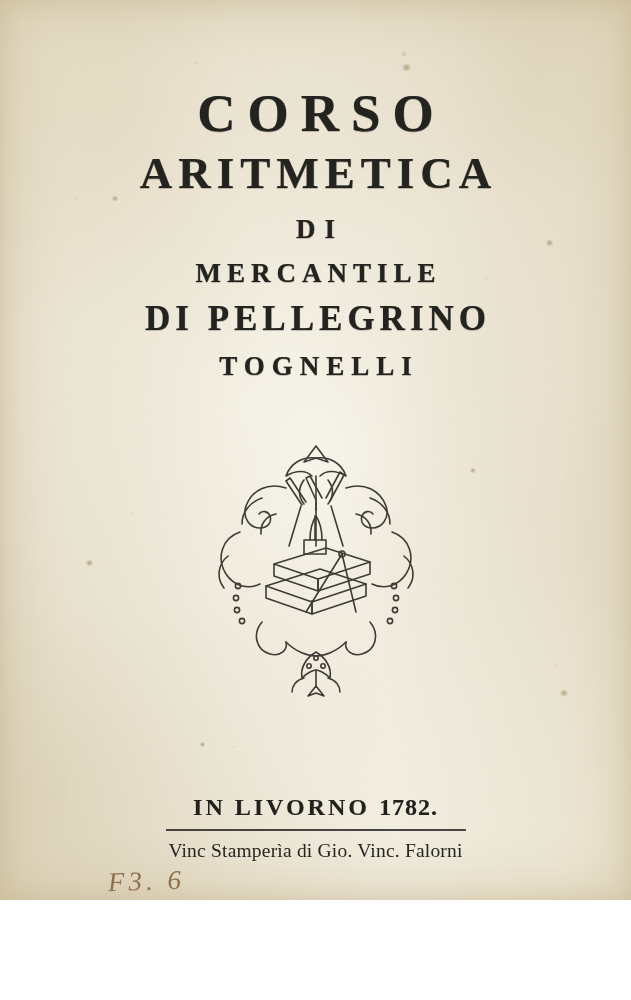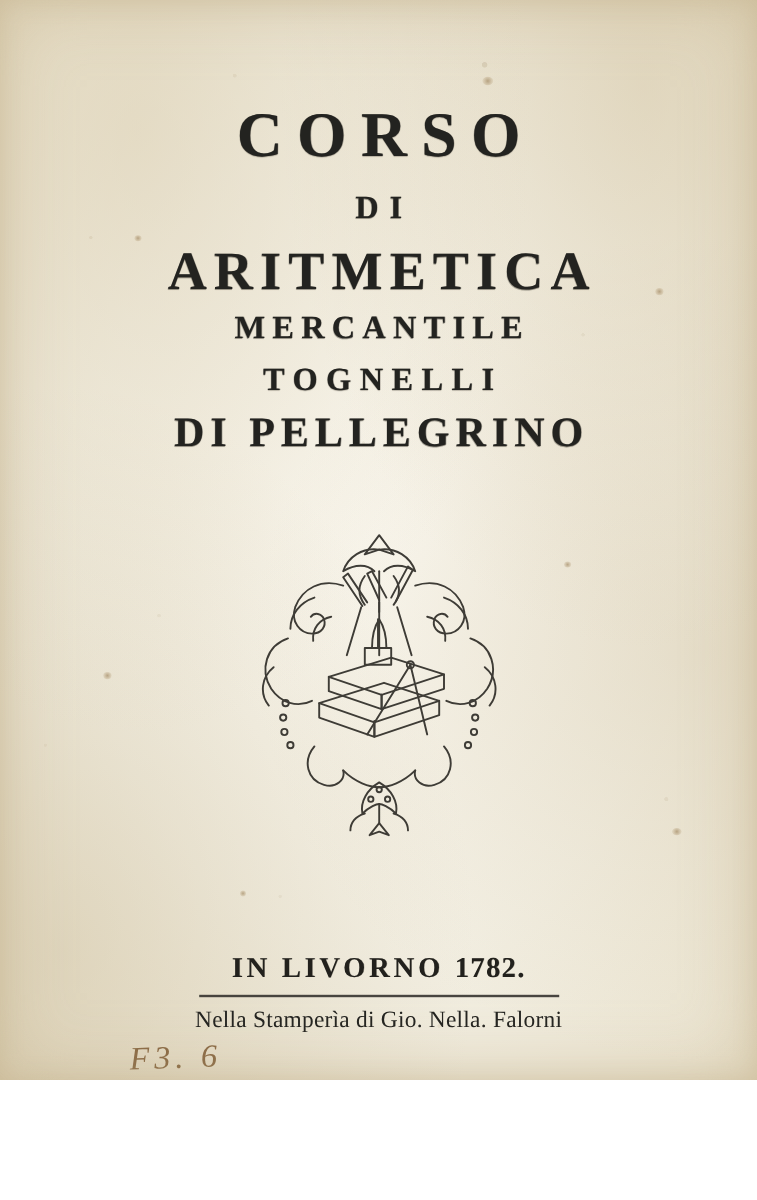--- a/index.html
+++ b/index.html
@@ -201,25 +201,25 @@
   <div class="spot" style="left:470px; top:468px; width:6px; height:5px;"></div>
   <div class="spot" style="left:86px; top:560px; width:7px; height:6px;"></div>
   <div class="spot" style="left:560px; top:690px; width:8px; height:6px;"></div>
   <div class="spot" style="left:200px; top:742px; width:5px; height:5px;"></div>
   <div class="spot" style="left:330px; top:930px; width:7px; height:6px;"></div>
 
   <div id="content">
 
     <div class="title-block">
       <span class="line l-corso">CORSO</span>
+      <span class="line l-aritmetica">ARITMETICA</span>
       <span class="line l-di1">DI</span>
-      <span class="line l-aritmetica">ARITMETICA</span>
       <span class="line l-mercantile">MERCANTILE</span>
+      <span class="line l-pellegrino">DI PELLEGRINO</span>
       <span class="line l-tognelli">TOGNELLI</span>
-      <span class="line l-pellegrino">DI PELLEGRINO</span>
     </div>
 
     <div class="ornament">
       <svg viewBox="0 0 300 270" xmlns="http://www.w3.org/2000/svg" fill="none" stroke="#2b2924" stroke-width="1.6" stroke-linecap="round" stroke-linejoin="round">
 
         <path d="M150 10 l-12 16 l12 -4 l12 4 z"></path>
         <path d="M150 22 c-14 -2 -26 6 -30 18 c10 -6 20 -6 26 0"></path>
         <path d="M150 22 c14 -2 26 6 30 18 c-10 -6 -20 -6 -26 0"></path>
         <path d="M138 44 c-6 8 -6 16 0 24"></path>
         <path d="M162 44 c6 8 6 16 0 24"></path>
@@ -284,21 +284,21 @@
         <circle cx="150" cy="222" r="2.2"></circle>
       </svg>
     </div>
 
     <div class="imprint">
       <div class="imprint-place">
         <span>IN LIVORNO</span>
         <span class="year">1782.</span>
       </div>
       <div class="rule"></div>
-      <div class="imprint-printer">Nella Stamperìa di Gio. Nella. Falorni</div>
+      <div class="imprint-printer">Vinc Stamperìa di Gio. Vinc. Falorni</div>
     </div>
 
   </div>
 
   <div class="shelfmark">F3. 6</div>
 
   <div id="edges"></div>
 </div>
 
 </body></html>

